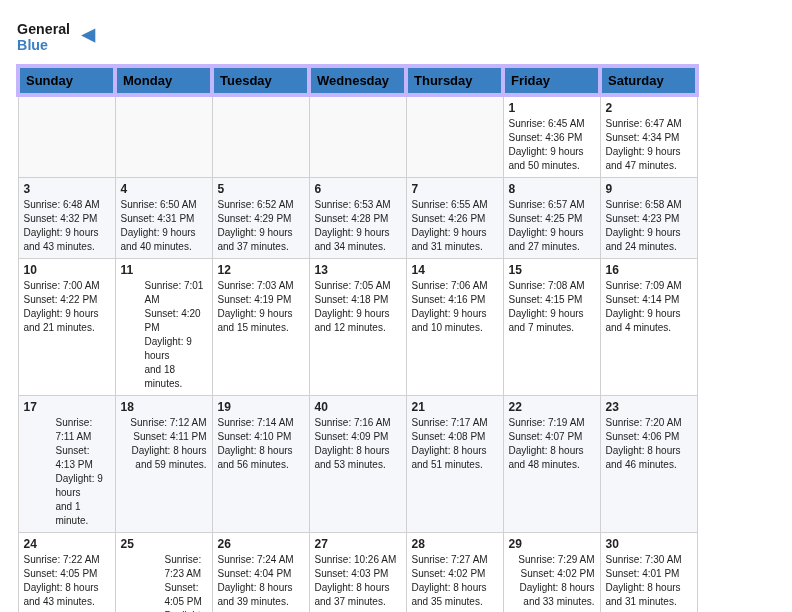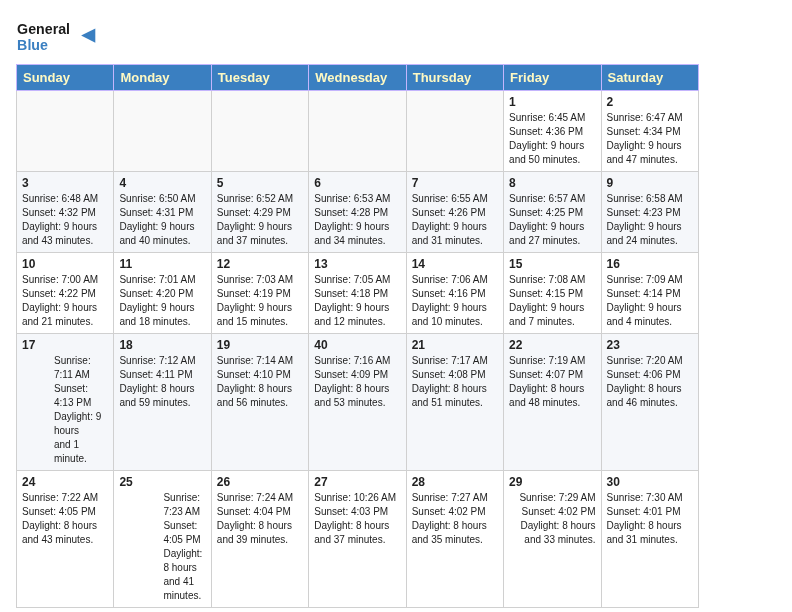--- a/index.html
+++ b/index.html
@@ -38,26 +38,26 @@
       font-size: 15px;
       color: #444;
     }
     table {
       width: 100%;
       border-collapse: collapse;
       table-layout: fixed;
     }
     thead tr th {
       background: #3a7fc1;
-      color: #fef9c3;
+      color: #000000;
       text-align: left;
       padding: 5px 6px;
       font-size: 13px;
       font-weight: bold;
-      border: 1px solid #c4b5fd;
+      border: 4px solid #c4b5fd;
     }
     tbody tr td {
       vertical-align: top;
       border: 1px solid #d0d0d0;
       padding: 4px 5px;
       font-size: 10.5px;
       color: #222;
       background: #fff;
       height: 80px;
     }
@@ -187,21 +187,21 @@
         <tr>
           <td>
             <span class="day-num">10</span>
             <div class="day-info" style="white-space: pre-line;">Sunrise: 7:00 AM
 Sunset: 4:22 PM
 Daylight: 9 hours
 and 21 minutes.</div>
           </td>
           <td>
             <span class="day-num">11</span>
-            <div class="day-info" style="white-space: pre-line;">Sunrise: 7:01 AM
+            <div class="day-info" style="white-space: pre-line; margin-left: 24px;">Sunrise: 7:01 AM
 Sunset: 4:20 PM
 Daylight: 9 hours
 and 18 minutes.</div>
           </td>
           <td>
             <span class="day-num">12</span>
             <div class="day-info" style="white-space: pre-line;">Sunrise: 7:03 AM
 Sunset: 4:19 PM
 Daylight: 9 hours
 and 15 minutes.</div>
@@ -238,21 +238,21 @@
         <tr>
           <td>
             <span class="day-num">17</span>
             <div class="day-info" style="white-space: pre-line; margin-left: 32px;">Sunrise: 7:11 AM
 Sunset: 4:13 PM
 Daylight: 9 hours
 and 1 minute.</div>
           </td>
           <td>
             <span class="day-num">18</span>
-            <div class="day-info" style="white-space: pre-line;">Sunrise: 7:12 AM
+            <div class="day-info" style="white-space: pre-line; text-align: right;">Sunrise: 7:12 AM
 Sunset: 4:11 PM
 Daylight: 8 hours
 and 59 minutes.</div>
           </td>
           <td>
             <span class="day-num">19</span>
             <div class="day-info" style="white-space: pre-line;">Sunrise: 7:14 AM
 Sunset: 4:10 PM
 Daylight: 8 hours
 and 56 minutes.</div>

